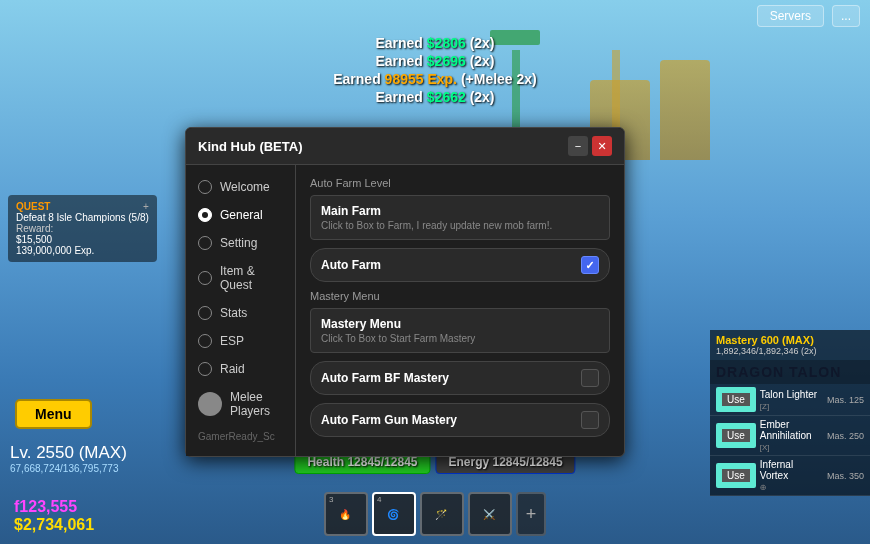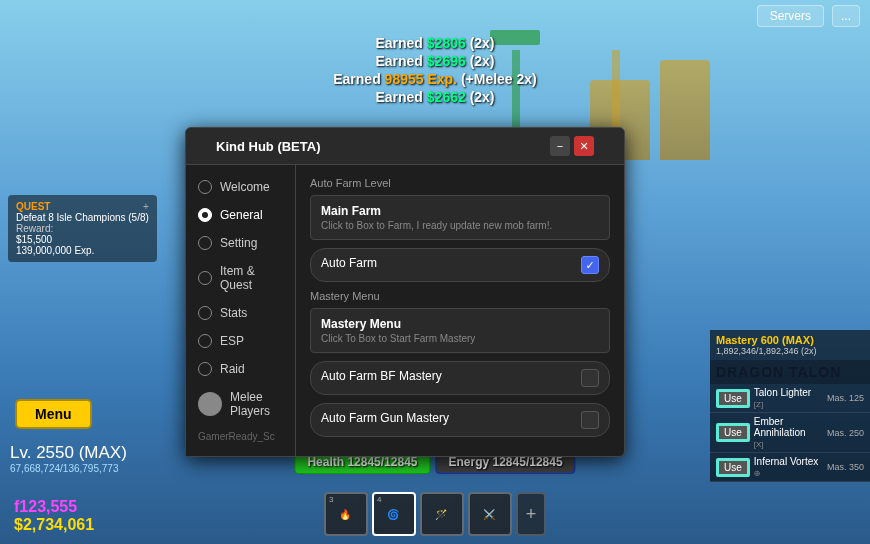--- a/index.html
+++ b/index.html
@@ -153,21 +153,21 @@
       background: rgba(0,0,0,0.6);
       display: flex;
       align-items: center;
       padding: 3px 6px;
       border-bottom: 1px solid rgba(255,255,255,0.1);
       gap: 4px;
     }
     .use-btn {
       background: #555;
       color: white;
-      border: 3px solid #5eead4;
+      border: 6px solid #5eead4;
       padding: 1px 5px;
       font-size: 10px;
       border-radius: 2px;
       cursor: pointer;
     }
     .skill-name { font-size: 10px; flex: 1; }
     .mas-val { font-size: 9px; color: #aaa; margin-left: auto; }
 
     
     .health-bar {
@@ -269,21 +269,21 @@
       min-height: 320px;
       display: flex;
       flex-direction: column;
       box-shadow: 0 4px 20px rgba(0,0,0,0.8);
       position: relative;
       top: 20px;
       left: -30px;
     }
     .modal-header {
       background: #2a2a2a;
-      padding: 8px 30px;
+      padding: 8px 12px;
       border-bottom: 1px solid #444;
       border-radius: 6px 6px 0 0;
       display: flex;
       align-items: center;
       justify-content: space-between;
     }
     .modal-title {
       color: white;
       font-size: 13px;
       font-weight: bold;
@@ -383,27 +383,28 @@
       font-weight: bold;
     }
     .card-sub {
       color: #888;
       font-size: 10px;
       margin-top: 2px;
     }
 
     .toggle-row {
       display: flex;
-      align-items: flex-start;
+      align-items: center;
       justify-content: space-between;
       background: #2a2a2a;
       border: 1px solid #444;
       border-radius: 15px;
       padding: 7px 10px;
       margin-bottom: 8px;
+      font-weight: bold;
     }
     .toggle-label {
       color: white;
       font-size: 12px;
     }
     .checkbox {
       width: 18px;
       height: 18px;
       background: #4466ee;
       border: 1px solid #6688ff;

